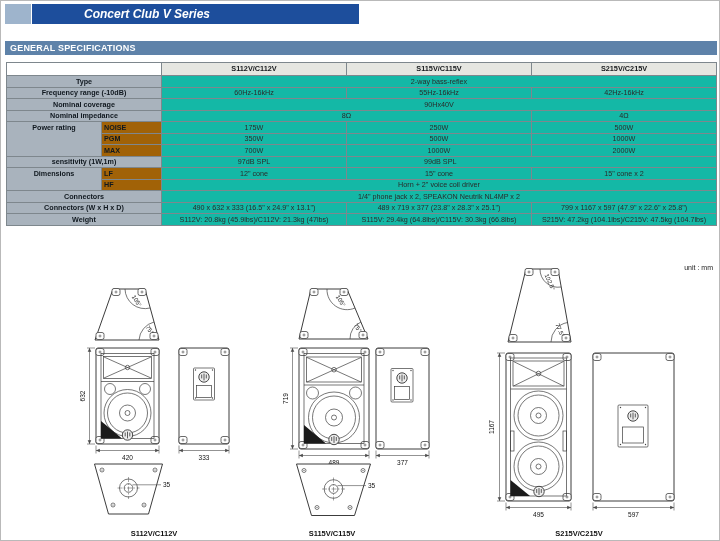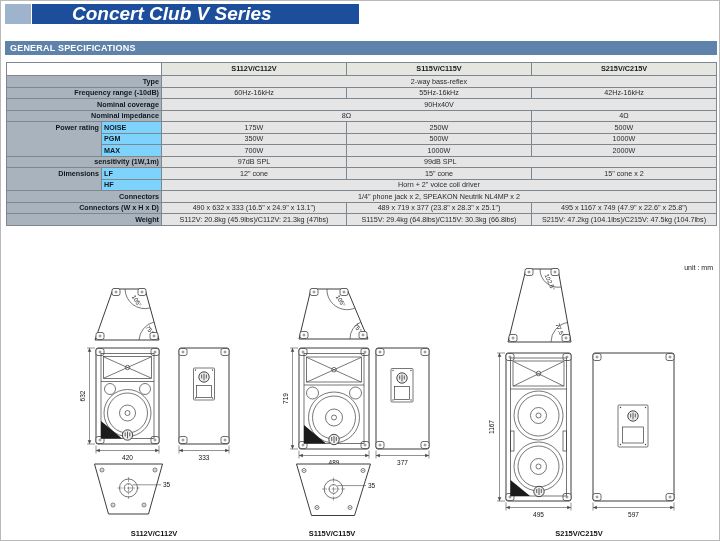--- a/index.html
+++ b/index.html
@@ -1,33 +1,33 @@
 <!DOCTYPE html>
 <html><head>
 <meta charset="utf-8">
 <style>
   html,body{margin:0;padding:0;background:#fff;}
   .page{position:relative;width:720px;height:541px;background:#fff;border:1px solid #b9b9b9;
         box-sizing:border-box;font-family:"Liberation Sans",sans-serif;overflow:hidden;}
   .title-accent{position:absolute;left:4px;top:3px;width:26px;height:20px;background:#9eb4cc;}
   .title-bar{position:absolute;left:31px;top:3px;width:327px;height:20px;background:#1d4e9c;color:#fff;}
-  .title-bar span{display:block;padding-left:40px;font-size:19px;line-height:20px;font-weight:bold;font-style:italic;}
+  .title-bar span{display:block;padding-left:52px;font-size:12px;line-height:20px;font-weight:bold;font-style:italic;}
   .section-bar{position:absolute;left:4px;width:712px;height:14px;background:#5e82a9;color:#fff;
         font-size:9px;font-weight:bold;line-height:14px;padding-left:5px;box-sizing:border-box;letter-spacing:.2px;}
   #sec-gen{top:40px;} #sec-dim{top:247px;}
   table.spec{position:absolute;left:5px;top:61px;width:710px;border-collapse:collapse;table-layout:fixed;
         font-size:7.2px;line-height:1;}
   table.spec td{border:1px solid #7e878d;height:10.5px;padding:0 2px;overflow:hidden;white-space:nowrap;}
   tr.hdr-row td{height:12px;}
   td.blank{background:#ffffff;}
   td.hdr{background:#e6e6e1;font-weight:bold;text-align:center;color:#15181b;font-size:7.3px;}
-  td.lbl{background:#a9b3bd;font-weight:bold;color:#10181f;text-align:right;padding-left:3px;}
+  td.lbl{background:#a9b3bd;font-weight:bold;color:#10181f;text-align:center;padding-left:3px;}
   td.lbl.top{vertical-align:top;padding-top:2px;}
-  td.sub{background:#7dd3fc;font-weight:bold;color:#10181f;text-align:left;padding-left:4px;}
-  td.val{background:#e5e5e5;text-align:center;color:#2a2a2a;}
+  td.sub{background:#a16207;font-weight:bold;color:#10181f;text-align:left;padding-left:4px;}
+  td.val{background:#14b8a6;text-align:center;color:#2a2a2a;}
   .half{width:50%;text-align:center;}
   .unit-note{position:absolute;top:263px;right:6px;font-size:7px;color:#222;}
   .model-label{position:absolute;top:528px;width:130px;text-align:center;font-size:7.5px;font-weight:bold;color:#111;}
   #ml-1{left:88px;} #ml-2{left:266px;} #ml-3{left:513px;}
   svg.diag{position:absolute;overflow:visible;}
   #svg1{left:70px;top:264px;} #svg2{left:270px;top:264px;} #svg3{left:480px;top:264px;}
   .box{fill:#ffffff;stroke:#3c3c3c;stroke-width:1;}
   .thin{fill:none;stroke:#3c3c3c;stroke-width:.7;}
   .dl{fill:none;stroke:#4a4a4a;stroke-width:.6;}
   .cl{fill:none;stroke:#4a4a4a;stroke-width:.5;stroke-dasharray:5 1.5 1.5 1.5;}
@@ -119,21 +119,21 @@
       <td class="val" colspan="3">Horn + 2" voice coil driver</td>
     </tr>
     <tr>
       <td class="lbl" colspan="2">Connectors</td>
       <td class="val" colspan="3">1/4" phone jack x 2, SPEAKON Neutrik NL4MP x 2</td>
     </tr>
     <tr>
       <td class="lbl" colspan="2">Connectors (W x H x D)</td>
       <td class="val">490 x 632 x 333 (16.5" x 24.9" x 13.1")</td>
       <td class="val">489 x 719 x 377 (23.8" x 28.3" x 25.1")</td>
-      <td class="val">495 x 1167 x 749 (47.9" x 22.6" x 25.8")</td>
+      <td class="val">799 x 1167 x 597 (47.9" x 22.6" x 25.8")</td>
     </tr>
     <tr>
       <td class="lbl" colspan="2">Weight</td>
       <td class="val">S112V: 20.8kg (45.9lbs)/C112V: 21.3kg (47lbs)</td>
       <td class="val">S115V: 29.4kg (64.8lbs)/C115V: 30.3kg (66.8lbs)</td>
       <td class="val">S215V: 47.2kg (104.1lbs)/C215V: 47.5kg (104.7lbs)</td>
     </tr>
   </tbody>
     </table>
 

